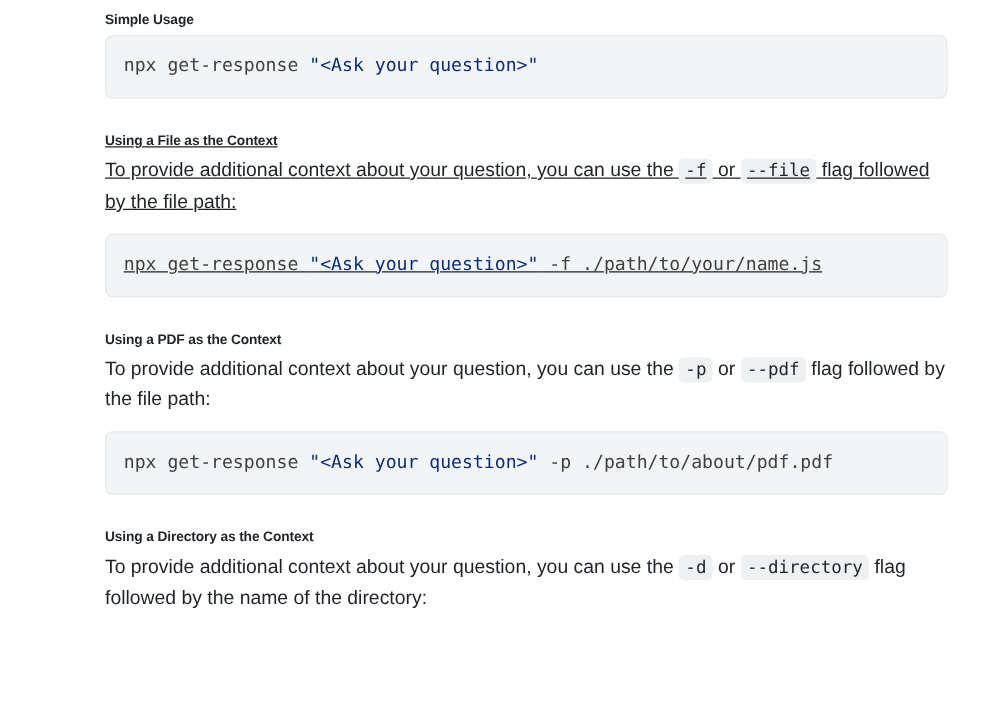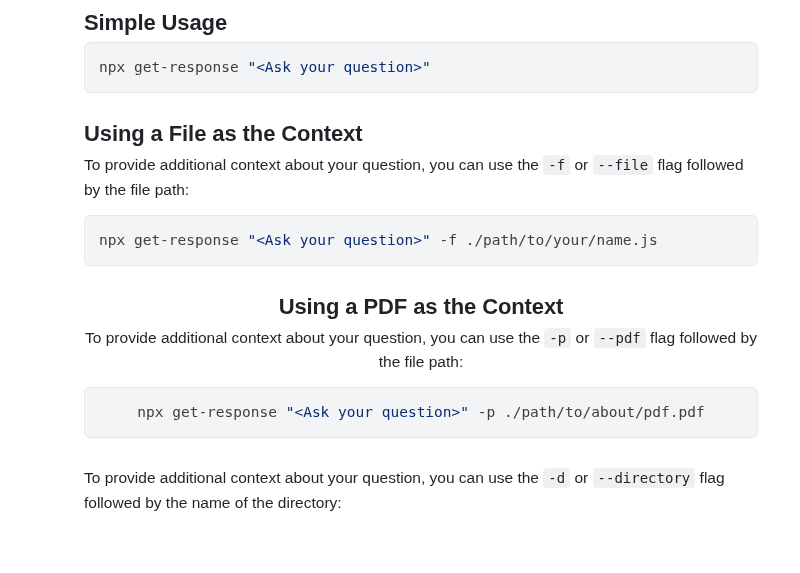--- a/index.html
+++ b/index.html
@@ -10,21 +10,21 @@
     font-family: -apple-system, BlinkMacSystemFont, "Segoe UI", Helvetica, Arial, sans-serif;
     color: #1f2328;
     width: 800px;
   }
   .page {
     padding: 0 42px 0 84px;
     width: 800px;
   }
   .section { margin-top: 18px; }
   h4 {
-    font-size: 22px;
+    font-size: 11px;
     font-weight: 700;
     margin: 0 0 6px 0;
     letter-spacing: -0.1px;
   }
   p.desc {
     font-size: 15.5px;
     line-height: 1.6;
     margin: 0 0 12px 0;
     color: #1f2328;
   }
@@ -53,45 +53,46 @@
 </head>
 <body>
 
 <div class="page">
 
   <div class="section" style="margin-top:10px;">
     <h4>Simple Usage</h4>
     <pre class="codeblock"><span class="cmd">npx get-response </span><span class="q">"&lt;Ask your question&gt;"</span><span class="cmd"></span></pre>
   </div>
 
-  <div class="section" style="margin-top:28px;">
+  <div class="section" style="margin-top:28px;text-decoration:underline;">
     <h4>Using a File as the Context</h4>
     <p class="desc">
       <span>To provide additional context about your question, you can use the </span>
       <code class="inline">-f</code>
       <span> or </span>
       <code class="inline">--file</code>
       <span> flag followed by the file path:</span>
     </p>
     <pre class="codeblock"><span class="cmd">npx get-response </span><span class="q">"&lt;Ask your question&gt;"</span><span class="cmd"> -f ./path/to/your/name.js</span></pre>
   </div>
 
-  <div class="section" style="margin-top:28px;text-align:center;">
+  <div class="section" style="margin-top:28px;">
     <h4>Using a PDF as the Context</h4>
     <p class="desc">
       <span>To provide additional context about your question, you can use the </span>
       <code class="inline">-p</code>
       <span> or </span>
       <code class="inline">--pdf</code>
       <span> flag followed by the file path:</span>
     </p>
     <pre class="codeblock"><span class="cmd">npx get-response </span><span class="q">"&lt;Ask your question&gt;"</span><span class="cmd"> -p ./path/to/about/pdf.pdf</span></pre>
   </div>
 
   <div class="section" style="margin-top:28px;">
+    <h4>Using a Directory as the Context</h4>
     <p class="desc">
       <span>To provide additional context about your question, you can use the </span>
       <code class="inline">-d</code>
       <span> or </span>
       <code class="inline">--directory</code>
       <span> flag followed by the name of the directory:</span>
     </p>
   </div>
 
 </div>

